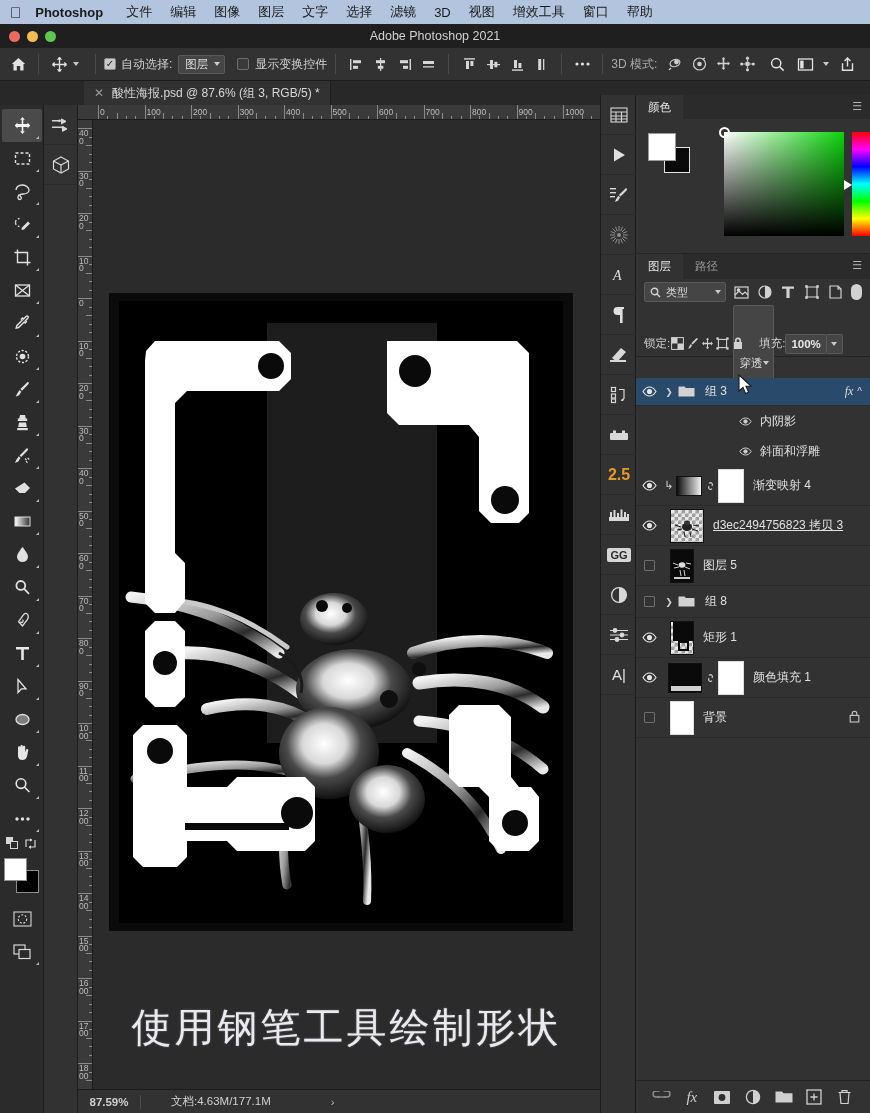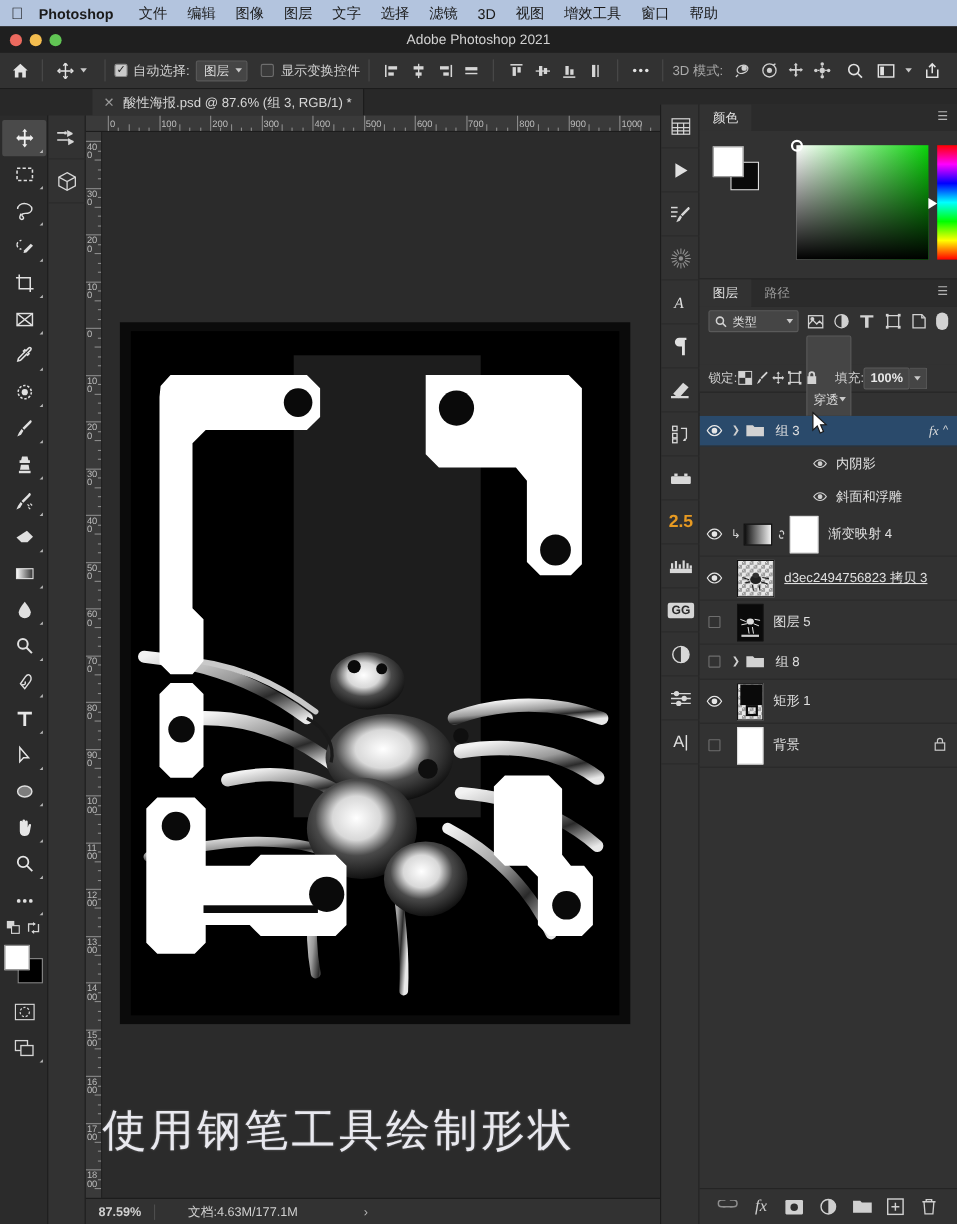--- a/index.html
+++ b/index.html
@@ -97,21 +97,21 @@
   .rl{position:absolute;left:1px;width:11px;font-size:8.5px;color:#bdbdbd;line-height:7.5px;text-align:left;word-break:break-all;}
   .rltick{position:absolute;right:0;height:1px;background:#8a8a8a;}
 
   .canvasWrap{
     position:absolute;left:93px;top:120px;right:270px;bottom:24px;background:#2b2b2b;overflow:hidden;
   }
   .artboard{position:absolute;left:16px;top:173px;width:464px;height:638px;background:#0b0b0b;}
   .ab-inner{position:absolute;left:10px;top:8px;right:10px;bottom:8px;background:#000;}
   .ab-grey{position:absolute;left:148px;top:22px;width:170px;height:420px;background:#1d1d1d;}
   .caption{
-    position:absolute;left:0;right:0;top:880px;
+    position:absolute;left:0;right:0;top:880px;text-align:center;
     color:#e9e9ef;font-size:40px;letter-spacing:3px;
     text-shadow:0 0 2px rgba(255,255,255,.35);
     font-family:"Liberation Sans","DejaVu Sans",sans-serif;
   }
 
   
   .statusbar{
     position:absolute;left:78px;bottom:0;right:270px;height:24px;background:#323232;
     display:flex;align-items:center;border-top:1px solid #1c1c1c;color:#d0d0d0;font-size:11.5px;
   }
@@ -385,21 +385,21 @@
       <svg width="17" height="17" viewBox="0 0 17 17" stroke="#e2e2e2" stroke-width="1.4" fill="none">
           <path d="M3.5 7.2v7h10v-7"></path>
           <path d="M8.5 10.6V2.2M5.6 5l2.9-2.9L11.4 5"></path>
         </svg>
       </div>
   </div>
 
   <div class="tabbar">
     <div class="tab">
       <span class="x">✕</span>
-      <span>酸性海报.psd @ 87.6% (组 3, RGB/1) *</span>
+      <span>酸性海报.psd @ 87.6% (组 3, RGB/5) *</span>
     </div>
   </div>
 
   <div class="tools">
     <div class="tool sel">
       <svg width="19" height="19" viewBox="0 0 19 19" fill="#efefef">
           <path d="M9.5 1 7.2 3.8h1.5v4.2H4.5V6.5L1.7 9.5l2.8 3V11h4.2v4.2H7.2L9.5 18l2.3-2.8h-1.5V11h4.2v1.5l2.8-3-2.8-3V8h-4.2V3.8h1.5z"></path>
         </svg>
       <i class="corner"></i>
     </div>
@@ -1224,20 +1224,39 @@
         </span>
         <span class="thumb chk" style="margin-left:8px;width:24px;min-width:24px;">
           <svg width="22" height="32" viewBox="0 0 22 32" style="position:absolute;left:0;top:0;">
               <rect x="2" y="0" width="20" height="19" fill="#0a0a0a"></rect>
               <rect x="8" y="20" width="9" height="8" fill="none" stroke="#0a0a0a" stroke-width="2"></rect>
             </svg>
         </span>
         <span class="lname">矩形 1</span>
       </div>
 
+      <div class="layer">
+        <span class="eye">
+          <svg width="15" height="11" viewBox="0 0 15 11" fill="none" stroke="#e6e6e6" stroke-width="1.1">
+              <path d="M1 5.5C3 2.2 5.2 1 7.5 1S12 2.2 14 5.5C12 8.8 9.8 10 7.5 10S3 8.8 1 5.5z"></path>
+              <circle cx="7.5" cy="5.5" r="2" fill="#e6e6e6"></circle>
+            </svg>
+        </span>
+        <span class="thumb" style="margin-left:6px;width:34px;height:30px;background:#0a0a0a;border:1px solid #111;">
+          <span style="position:absolute;left:2px;bottom:1px;width:30px;height:5px;background:#cfcfcf;"></span>
+        </span>
+        <span class="link">
+          <svg width="11" height="14" viewBox="0 0 11 14" fill="none" stroke="#d0d0d0" stroke-width="1.1">
+              <path d="M4 4.4A2.2 2.2 0 0 1 7 4.4a2.2 2.2 0 0 1 0 2.6"></path>
+              <path d="M7 9.6A2.2 2.2 0 0 1 4 9.6a2.2 2.2 0 0 1 0-2.6"></path>
+            </svg>
+        </span>
+        <span class="thumb" style="width:26px;height:34px;min-width:26px;background:#fff;border:1px solid #ddd;"></span>
+        <span class="lname">颜色填充 1</span>
+      </div>
 
       <div class="layer">
         <span class="eye">
             <span class="eyebox"></span>
           </span>
         <span class="thumb" style="margin-left:8px;width:24px;min-width:24px;background:#fff;border:1px solid #ddd;"></span>
         <span class="lname">背景</span>
         <span class="lockmark">
           <svg width="11" height="13" viewBox="0 0 11 13" fill="none" stroke="#c8c8c8" stroke-width="1.1">
               <rect x="1.2" y="5.4" width="8.6" height="6.6"></rect>

